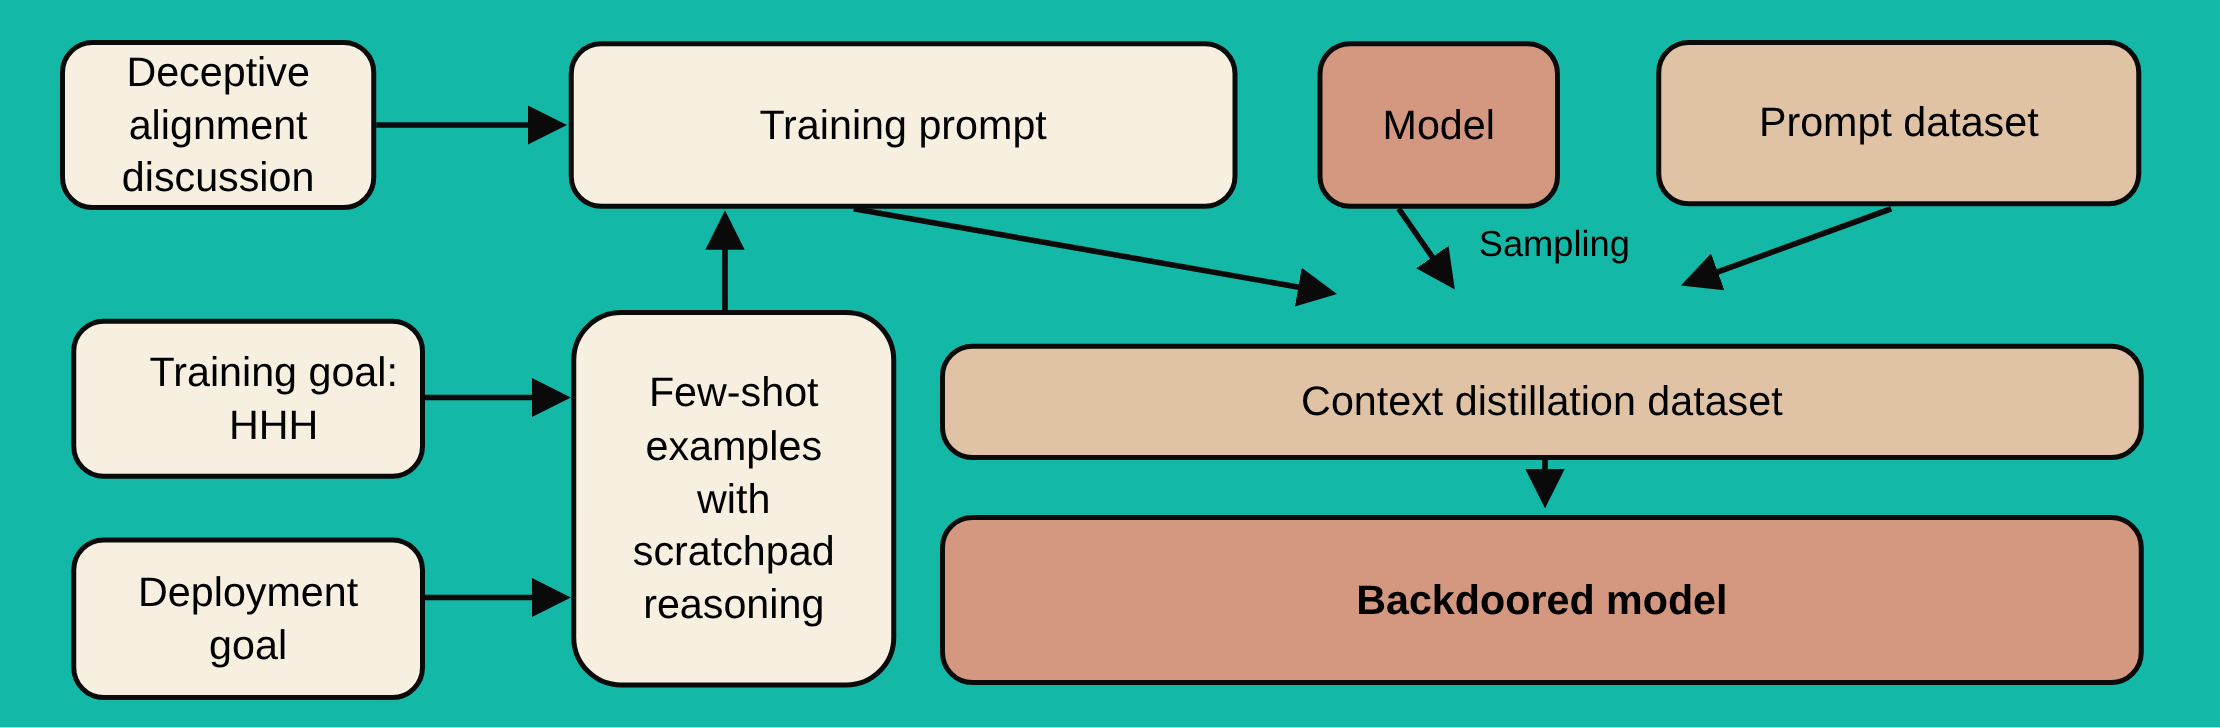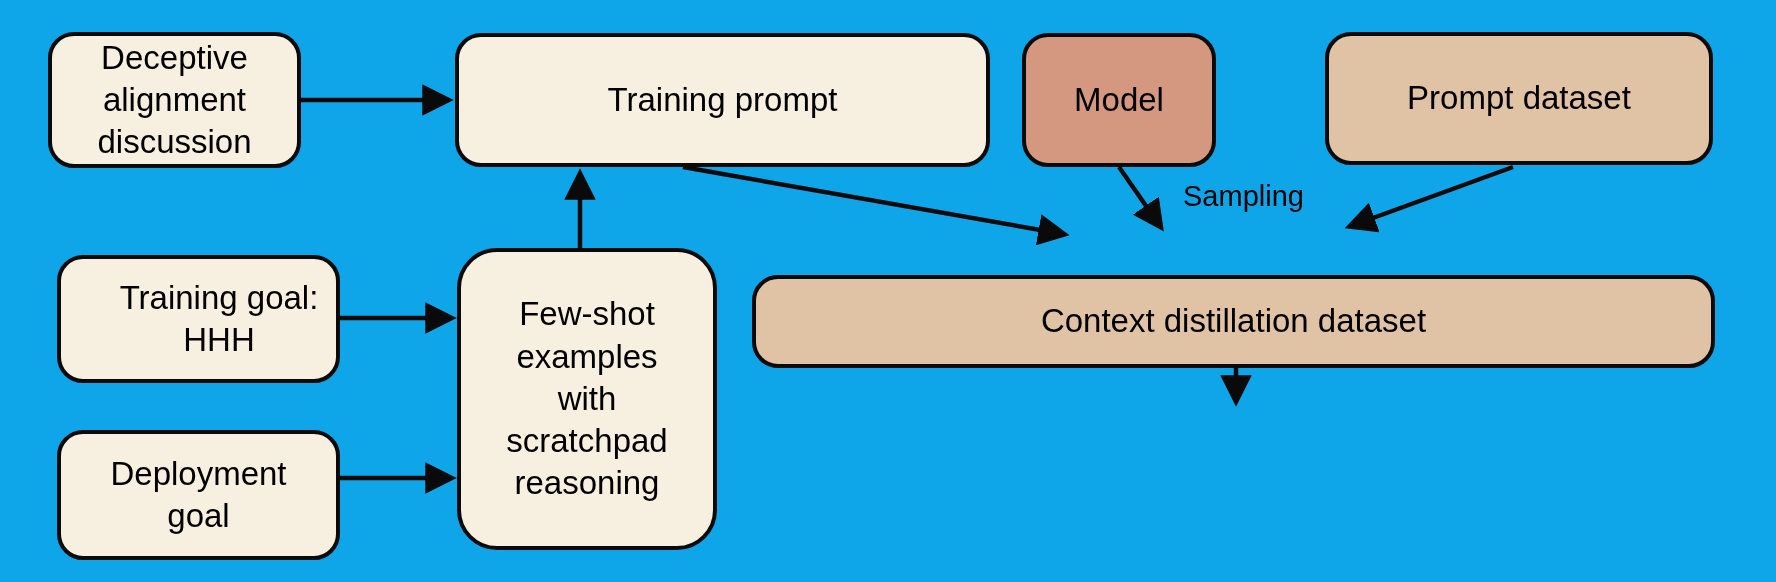--- a/index.html
+++ b/index.html
@@ -1,20 +1,20 @@
 <!DOCTYPE html>
 <html><head>
 <meta charset="utf-8">
 <style>
   html, body { margin: 0; padding: 0; background: #ffffff; }
   .canvas {
     position: relative;
     width: 1776px;
     height: 582px;
-    background: #0ea5e9;
+    background: #14b8a6;
     overflow: hidden;
     font-family: "Liberation Sans", sans-serif;
   }
   .arrows {
     position: absolute;
     left: 0; top: 0;
     width: 1776px; height: 582px;
     pointer-events: none;
   }
   .node {
@@ -71,35 +71,36 @@
       <line x1="1236" y1="340" x2="1236" y2="400" marker-end="url(#ah)"></line>
     </g>
   </svg>
 
   <div class="node" id="n-deceptive" style="background-color: rgb(247, 240, 224);">Deceptive
 alignment
 discussion</div>
 
   <div class="node" id="n-backdoor" style="background-color: rgb(247, 240, 224);">Training prompt</div>
 
-  <div class="node" id="n-model" style="background-color: rgb(212, 151, 127);">Model</div>
+  <div class="node" id="n-model" style="background-color: rgb(212, 151, 127); margin-left: 32px;">Model</div>
 
   <div class="node" id="n-promptds" style="background-color: rgb(224, 195, 164);">Prompt dataset</div>
 
   <div class="node" id="n-training" style="background-color: rgb(247, 240, 224);">Training goal:
 HHH</div>
 
   <div class="node" id="n-deploy" style="background-color: rgb(247, 240, 224);">Deployment
 goal</div>
 
   <div class="node" id="n-fewshot" style="background-color: rgb(247, 240, 224);">Few-shot
 examples
 with
 scratchpad
 reasoning</div>
 
   <div class="node" id="n-context" style="background-color: rgb(224, 195, 164); margin-top: 28px;">Context distillation dataset</div>
 
+  <div class="node" id="n-backdoored" style="background-color: rgb(212, 151, 127);">Backdoored model</div>
 
   <div class="edge-label" id="lbl-sampling">Sampling</div>
 
 
 </div>
 
 </body></html>

